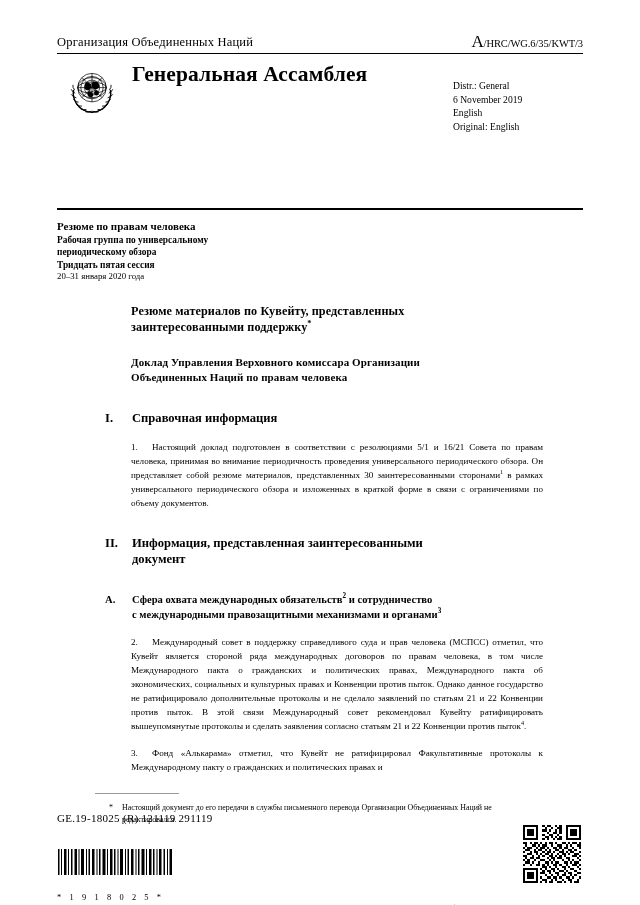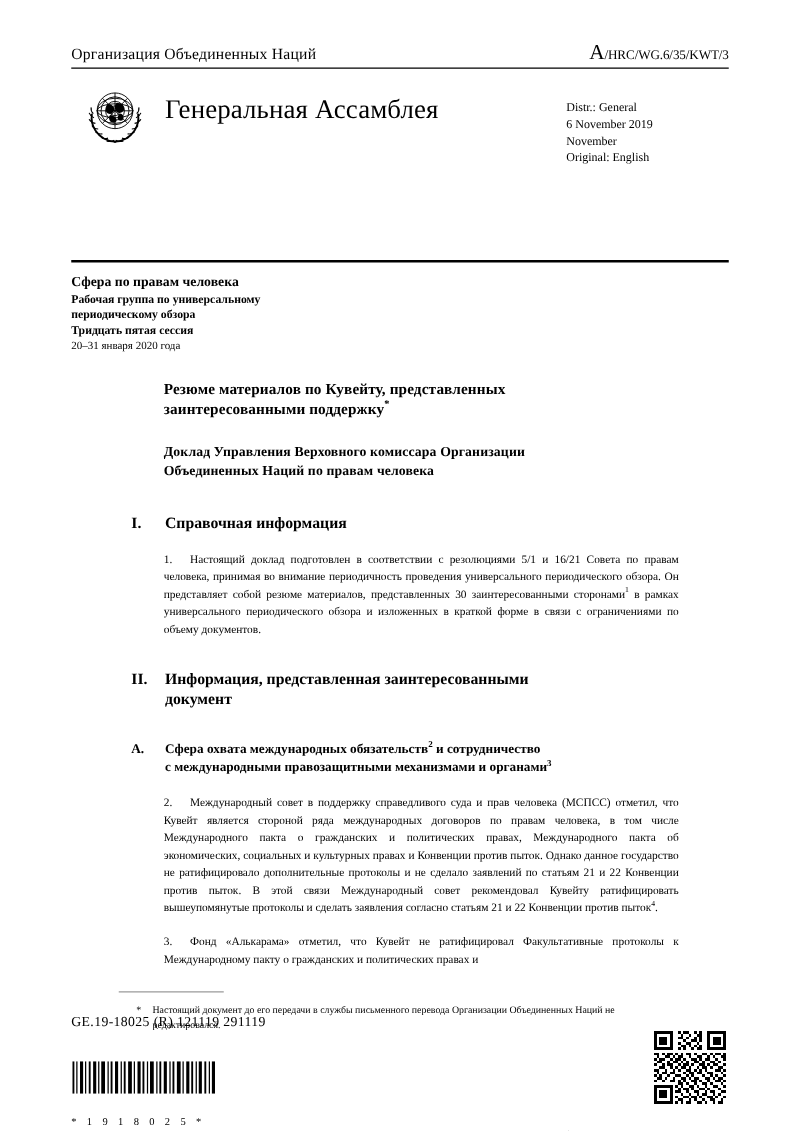--- a/index.html
+++ b/index.html
@@ -61,24 +61,24 @@
   }
   .emblem {
     width: 56px;
     height: 56px;
     flex: 0 0 56px;
     margin-left: 7px;
     margin-top: 2px;
   }
   .ga-title {
     font-size: 21.5px;
-    font-weight: normal;
+    font-weight: bold;
     line-height: 1.05;
     margin-left: 12px;
-    margin-top: 14px;
+    margin-top: 2px;
     flex: 1 1 auto;
     letter-spacing: 0.1px;
     white-space: nowrap;
   }
   .distr-block {
     margin-top: 18px;
     margin-left: 10px;
     font-size: 9.6px;
     line-height: 1.42;
     width: 130px;
@@ -303,30 +303,30 @@
           </g>
           <path d="M46 87 q4 3 8 0 q-4 5 -8 0 z" fill="#000"></path>
         </svg>
       </div>
 
       <div class="ga-title">Генеральная Ассамблея</div>
 
       <div class="distr-block">
         <div>Distr.: General</div>
         <div>6 November 2019</div>
-        <div>November</div>
+        <div>English</div>
         <div>Original: English</div>
       </div>
     </div>
   </div>
 
   <div class="thick-rule"></div>
 
   <div class="session">
-    <div class="lvl1">Сфера по правам человека</div>
+    <div class="lvl1">Резюме по правам человека</div>
     <div class="lvl2">Рабочая группа по универсальному</div>
     <div class="lvl2">периодическому обзора</div>
     <div class="lvl2">Тридцать пятая сессия</div>
     <div class="lvl3">20–31 января 2020 года</div>
   </div>
 
   <div class="content">
 
     <div class="doc-title">
       <div>Резюме материалов по Кувейту, представленных</div>

